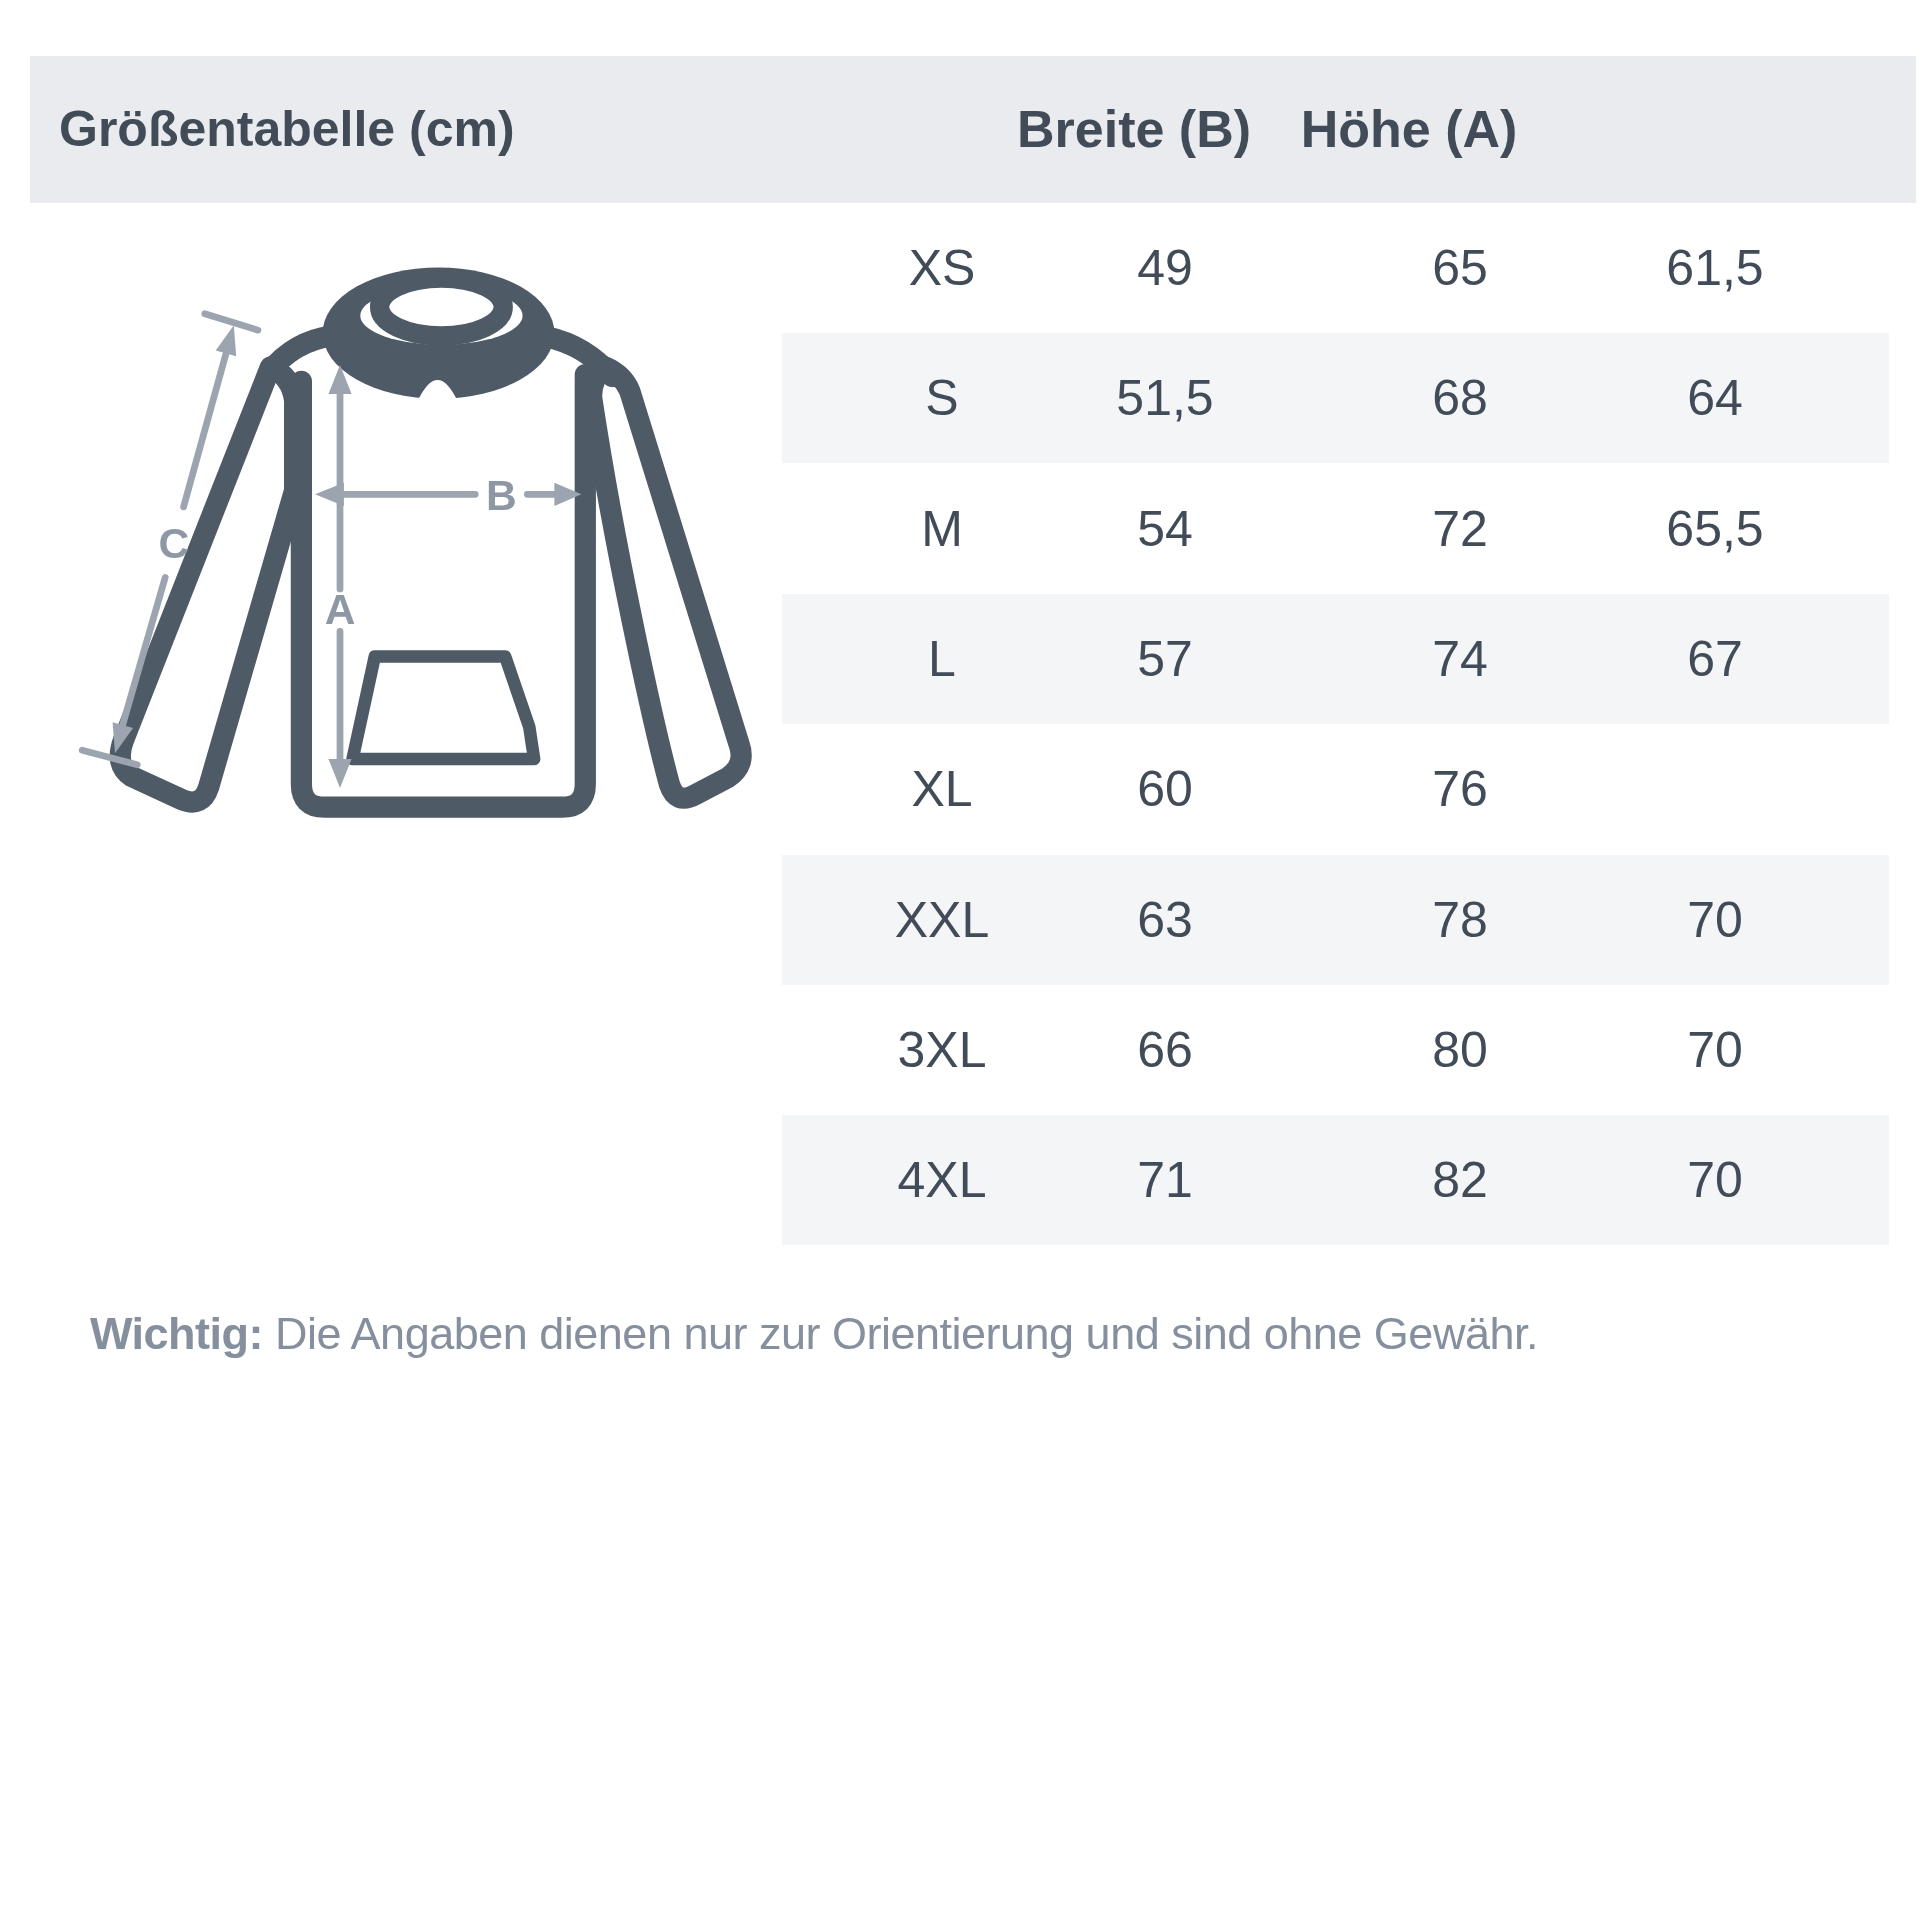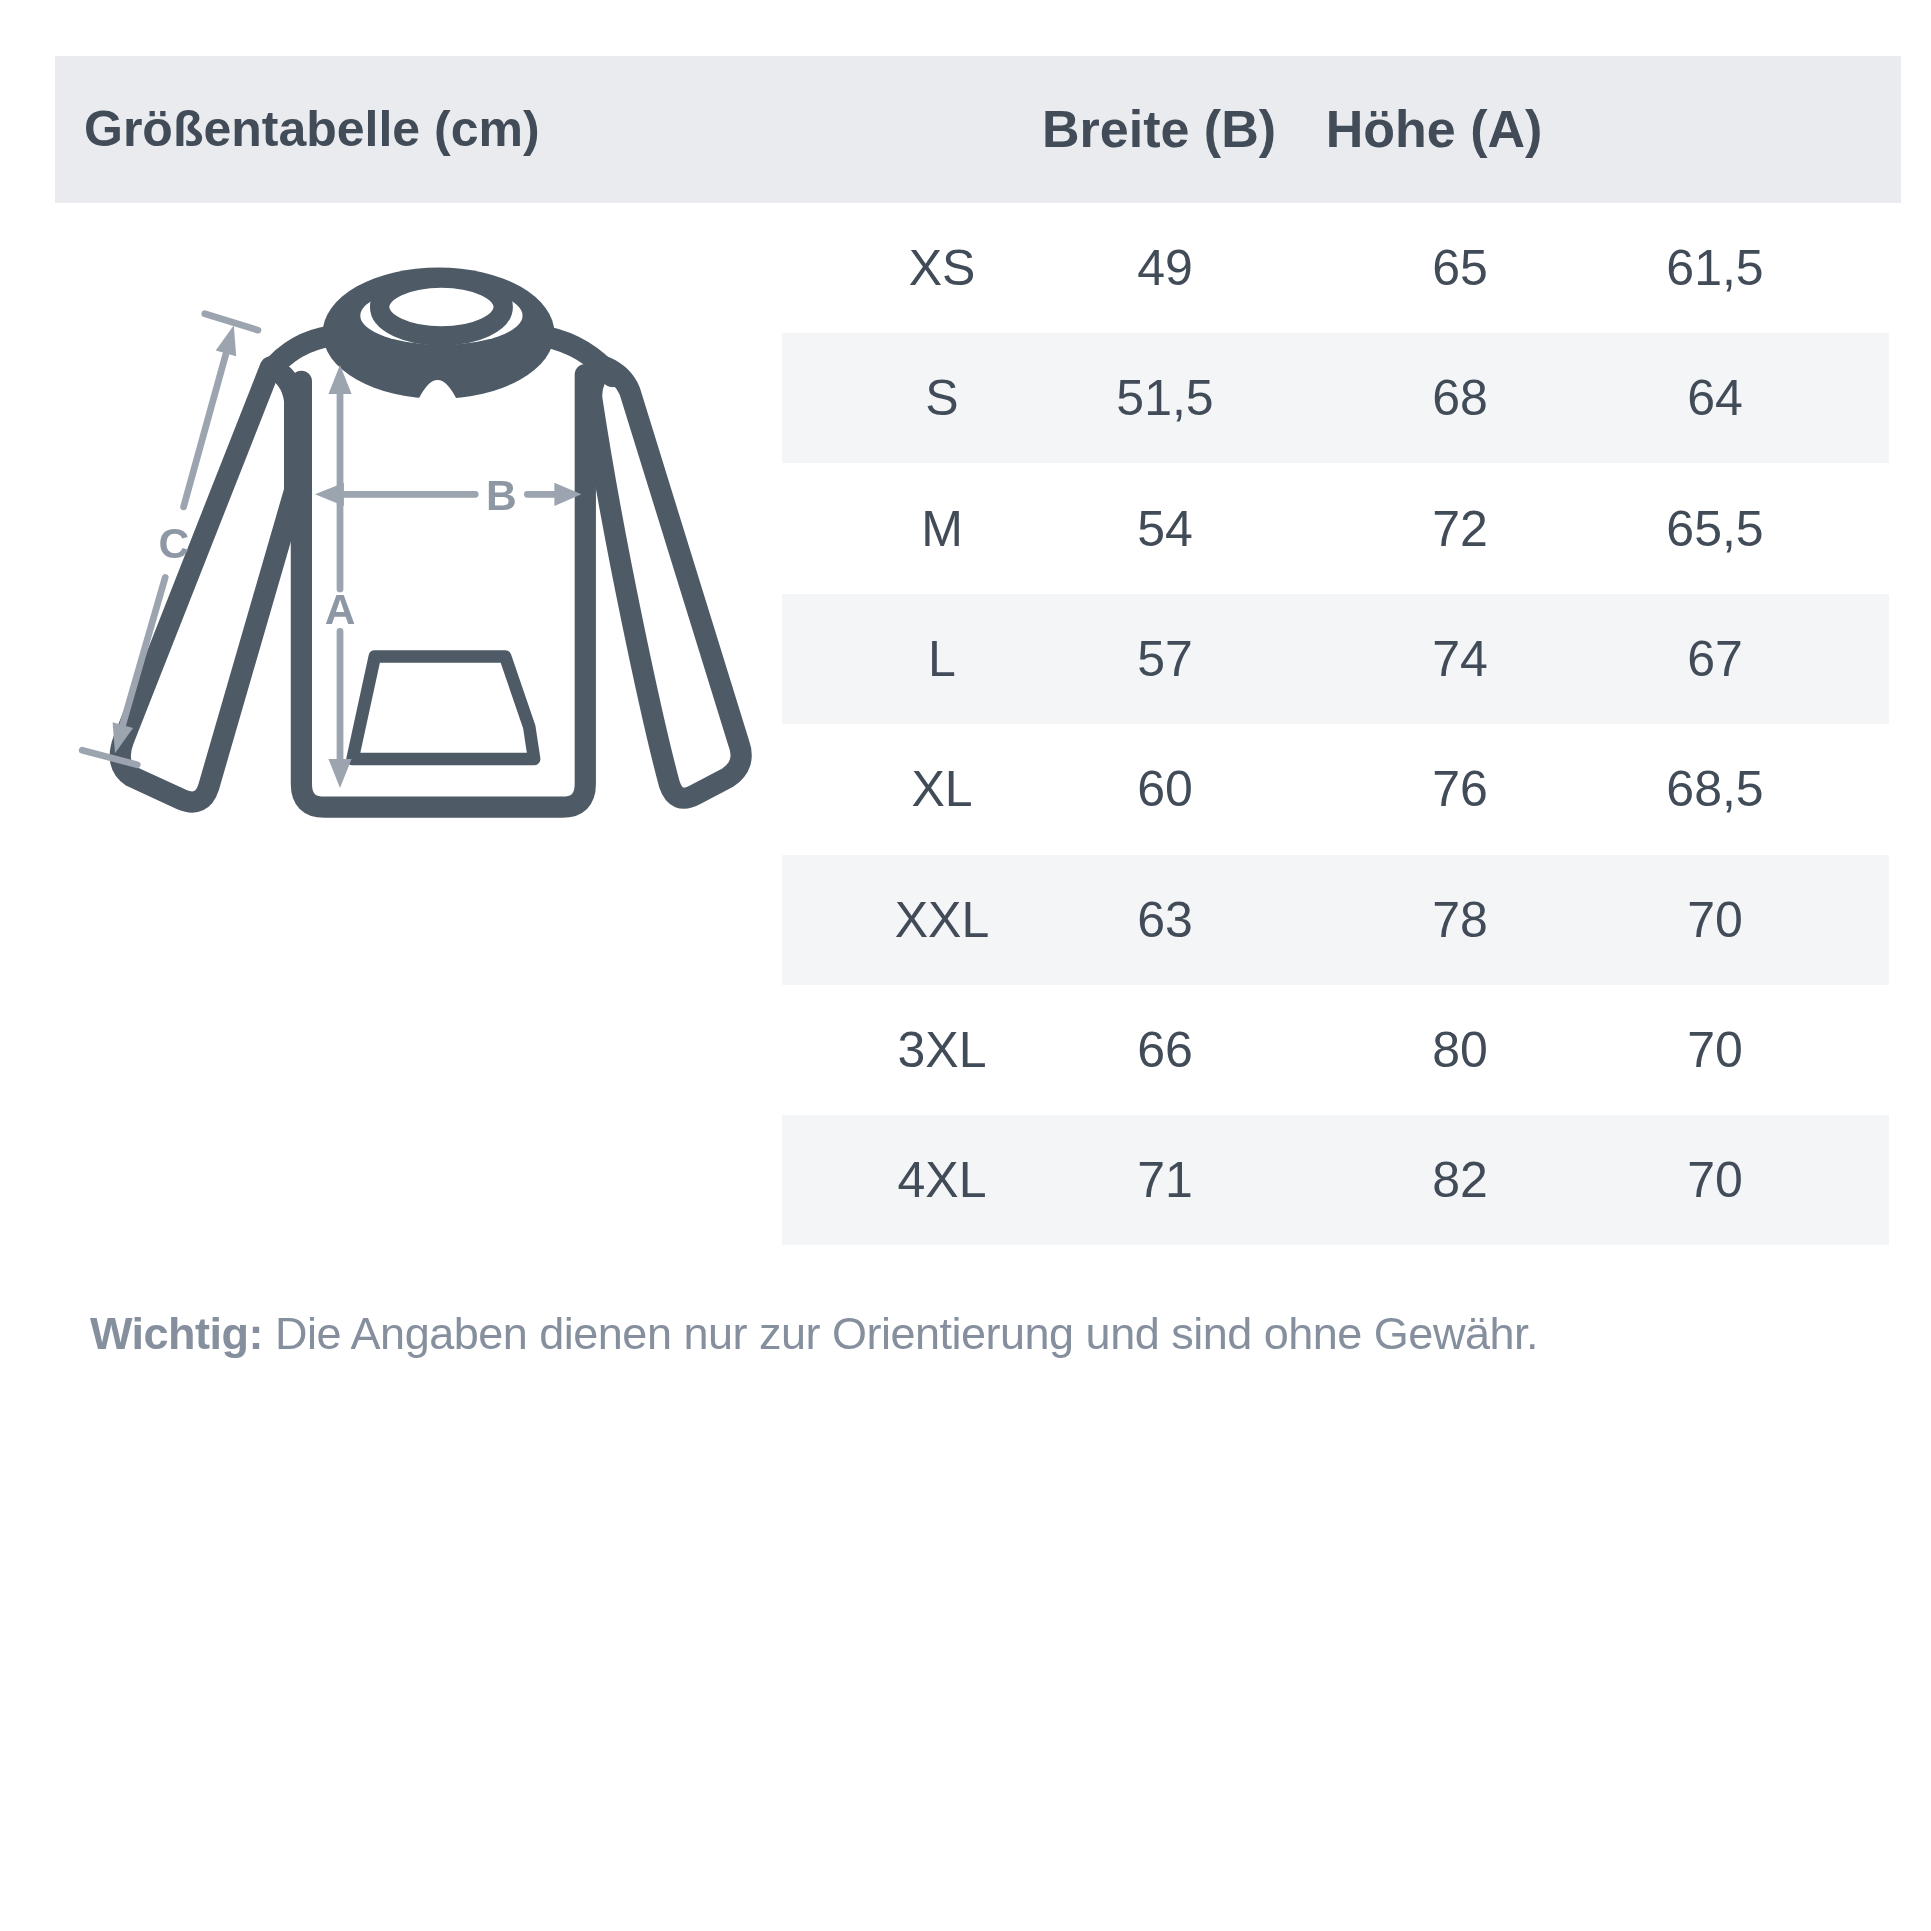--- a/index.html
+++ b/index.html
@@ -3,22 +3,23 @@
 <meta charset="utf-8">
 <style>
   html,body{margin:0;padding:0;background:#fff;}
   #page{
     position:relative;width:1931px;height:1931px;background:#fff;overflow:hidden;
     font-family:"Liberation Sans", sans-serif;
     color:var(--text-dark,#414c58);
   }
   
   #header-band{
-    position:absolute;left:55px;top:56px;width:1846px;height:147px;
+    position:absolute;left:30px;top:56px;width:1846px;height:147px;
     background:var(--header-bg,#e9ebee);
+    padding-left:40px;
   }
   #page-title{
     position:absolute;left:29px;top:0;height:147px;line-height:147px;
     font-size:50px;font-weight:bold;color:var(--text-dark,#414c58);white-space:nowrap;
   }
   .col-header{
     position:absolute;top:0;height:147px;line-height:147px;transform:translateX(-50%);
     font-size:52px;font-weight:bold;color:var(--text-dark,#414c58);white-space:nowrap;
   }
   
@@ -136,21 +137,20 @@
       <div class="t-row striped" style="top: 391px;">
         <span class="c0">L</span>
         <span class="c1">57</span>
         <span class="c2">74</span>
         <span class="c3">67</span>
       </div>
       <div class="t-row" style="top: 521px;">
         <span class="c0">XL</span>
         <span class="c1">60</span>
         <span class="c2">76</span>
-        <span class="c3">68,5</span>
       </div>
       <div class="t-row striped" style="top: 652px;">
         <span class="c0">XXL</span>
         <span class="c1">63</span>
         <span class="c2">78</span>
         <span class="c3">70</span>
       </div>
       <div class="t-row" style="top: 782px;">
         <span class="c0">3XL</span>
         <span class="c1">66</span>

